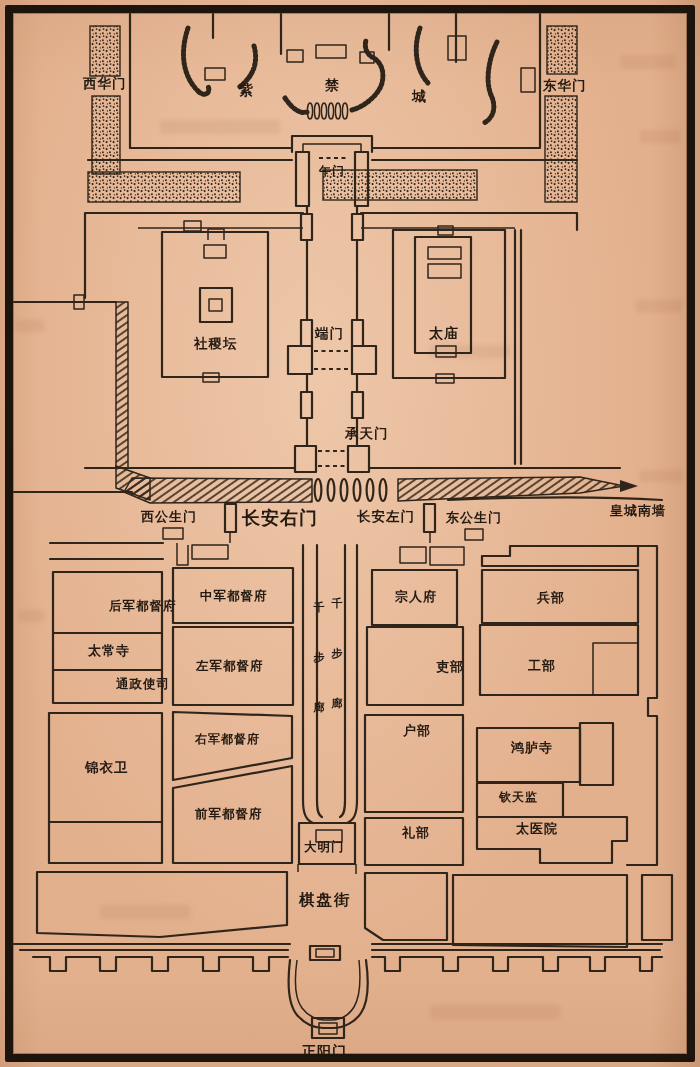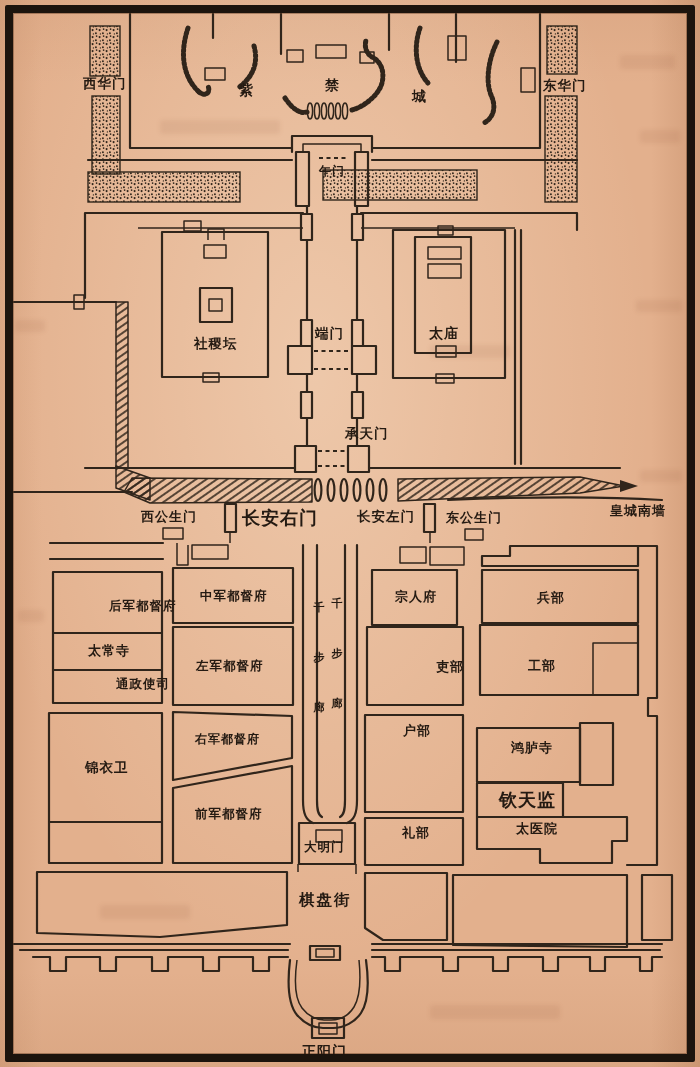--- a/index.html
+++ b/index.html
@@ -255,21 +255,21 @@
   <div class="lbl" style="left:195px;top:808px;font-size:12.5px;">前军都督府</div>
 
   <div class="lbl" style="left:395px;top:590px;font-size:13px;">宗人府</div>
   <div class="lbl" style="left:402px;top:660px;font-size:13px;margin-left:34px;">吏部</div>
   <div class="lbl" style="left:403px;top:724px;font-size:13px;">户部</div>
   <div class="lbl" style="left:402px;top:826px;font-size:13px;">礼部</div>
 
   <div class="lbl" style="left:537px;top:591px;font-size:13px;">兵部</div>
   <div class="lbl" style="left:528px;top:659px;font-size:13px;text-align:right;">工部</div>
   <div class="lbl" style="left:511px;top:741px;font-size:13px;">鸿胪寺</div>
-  <div class="lbl" style="left:499px;top:791px;font-size:18px;">钦天监</div>
+  <div class="lbl" style="left:499px;top:791px;font-size:12px;">钦天监</div>
   <div class="lbl" style="left:516px;top:822px;font-size:13px;">太医院</div>
 
   <div class="vlbl" style="left:311px;top:592px;">千步廊</div>
   <div class="vlbl" style="left:329px;top:588px;">千步廊</div>
 
   <div class="lbl" style="left:304px;top:841px;font-size:12.5px;">大明门</div>
   <div class="lbl bold" style="left:299px;top:891px;font-size:15.5px;">棋盘街</div>
   <div class="lbl" style="left:302px;top:1044px;font-size:14px;">正阳门</div>
 
   <div class="frame"></div>

